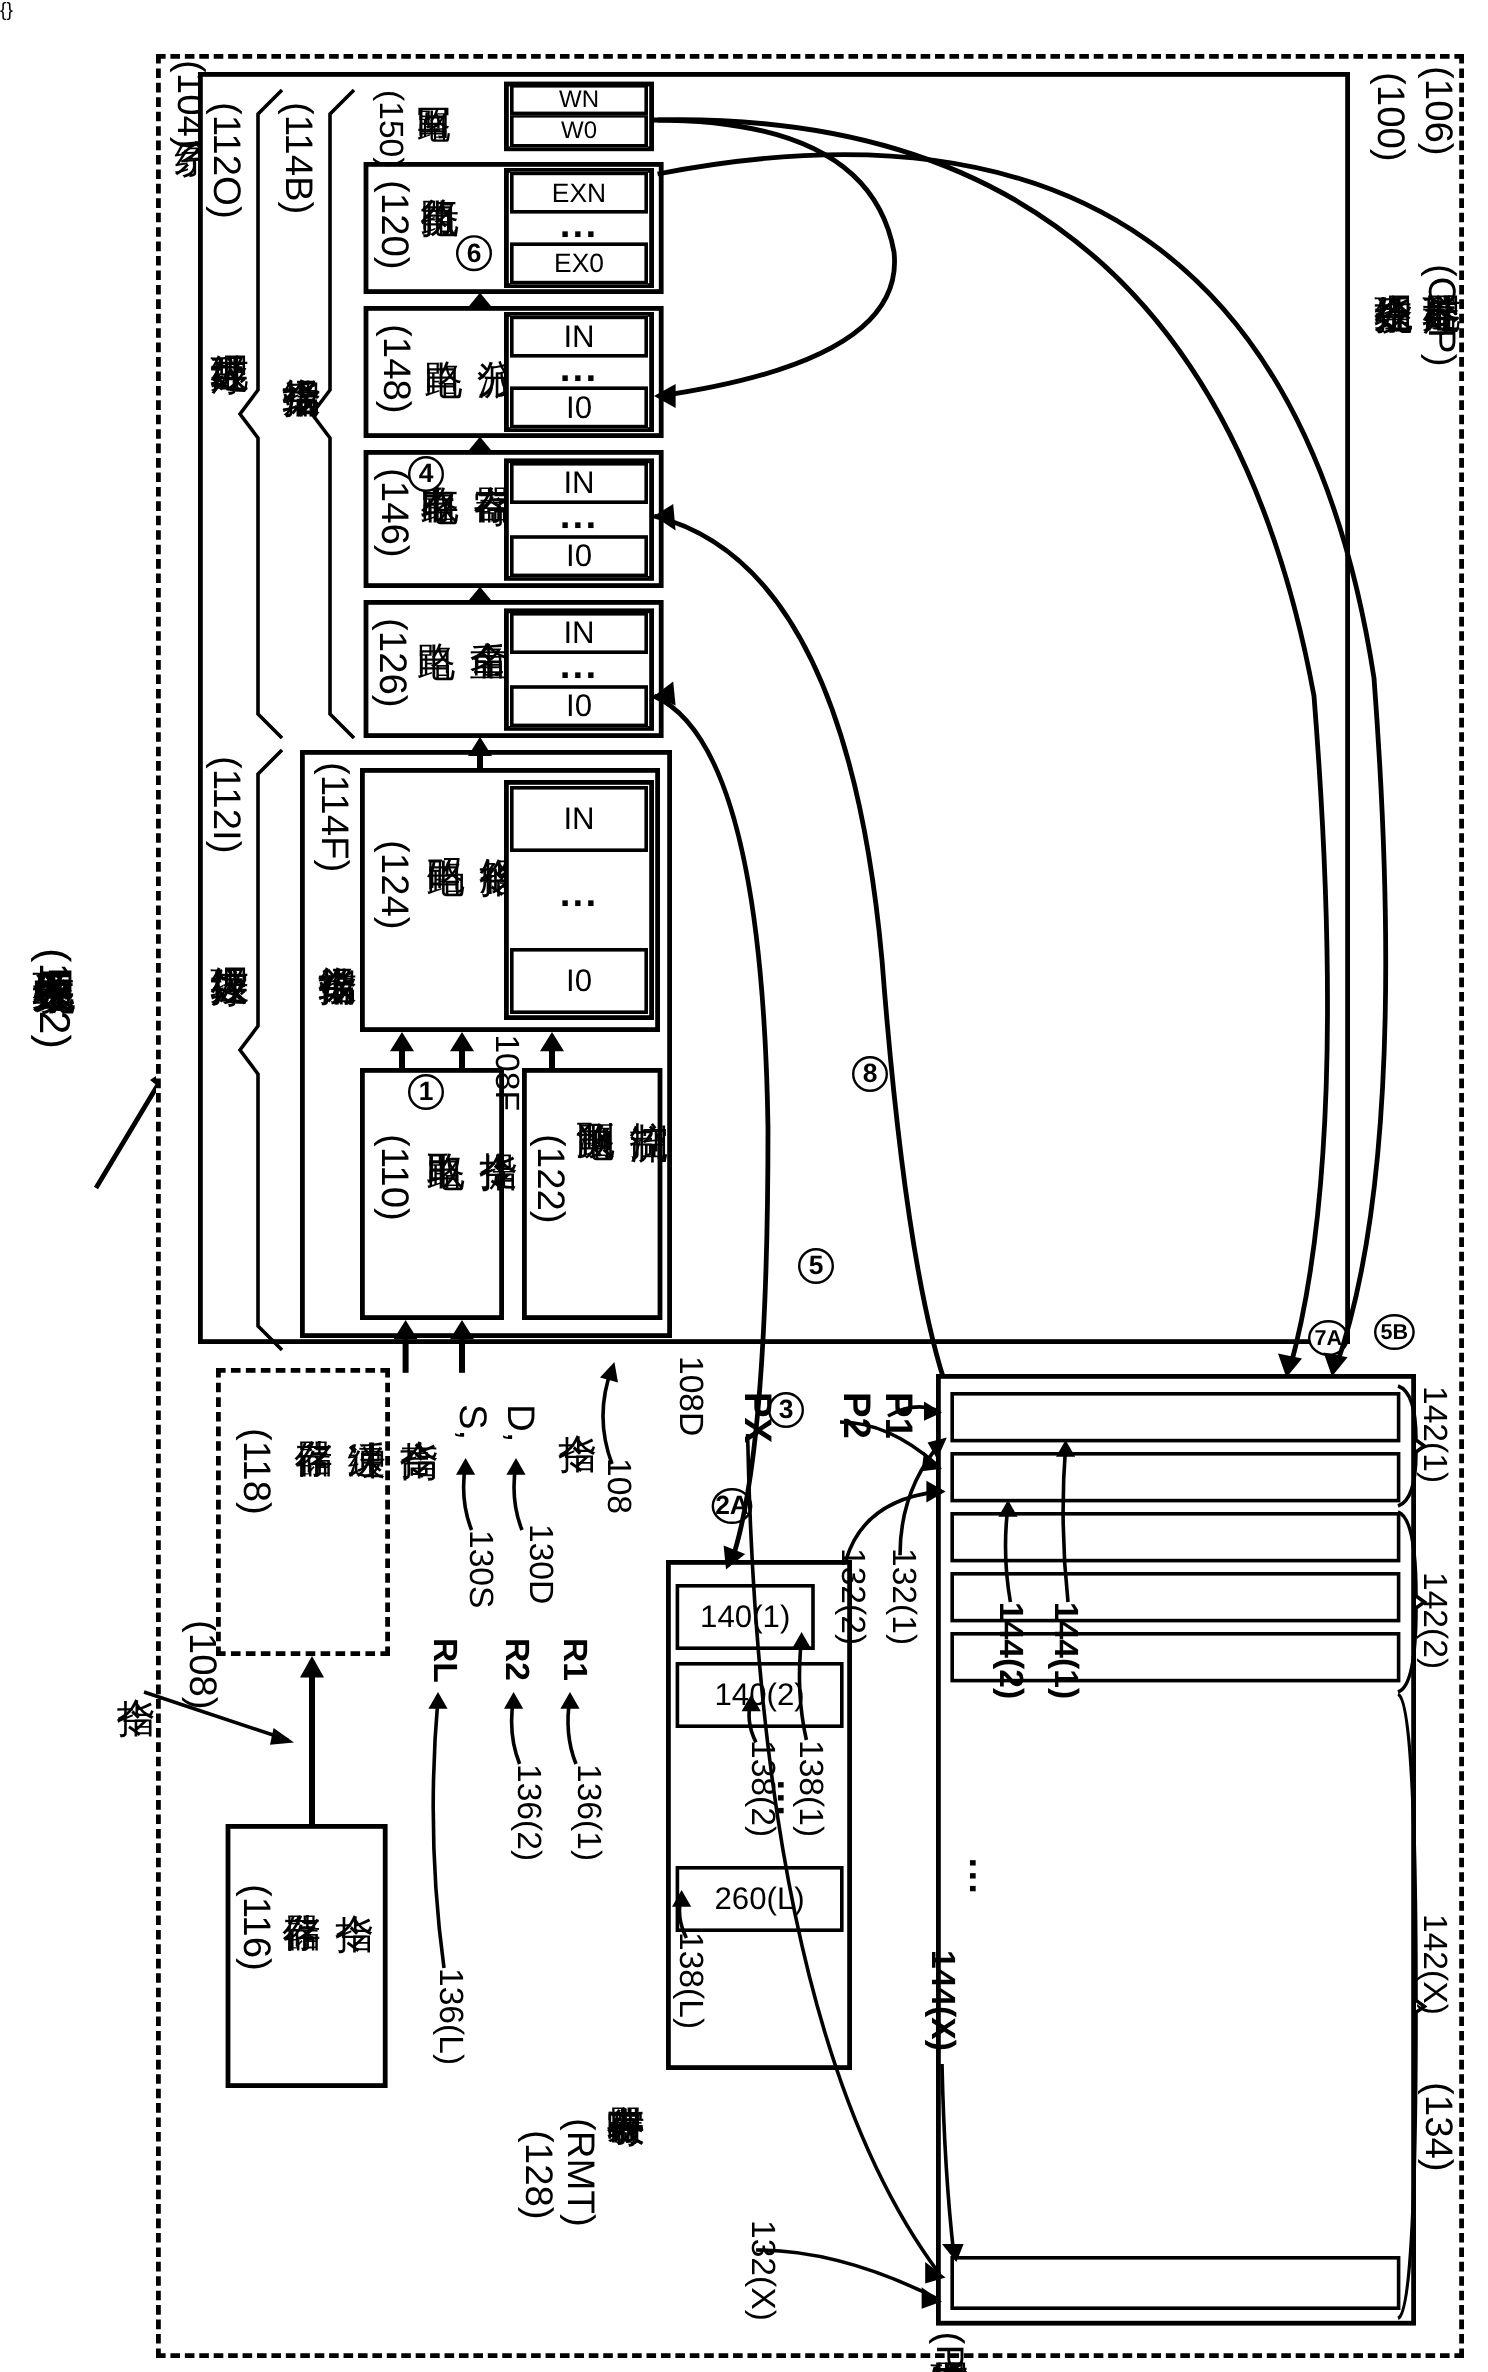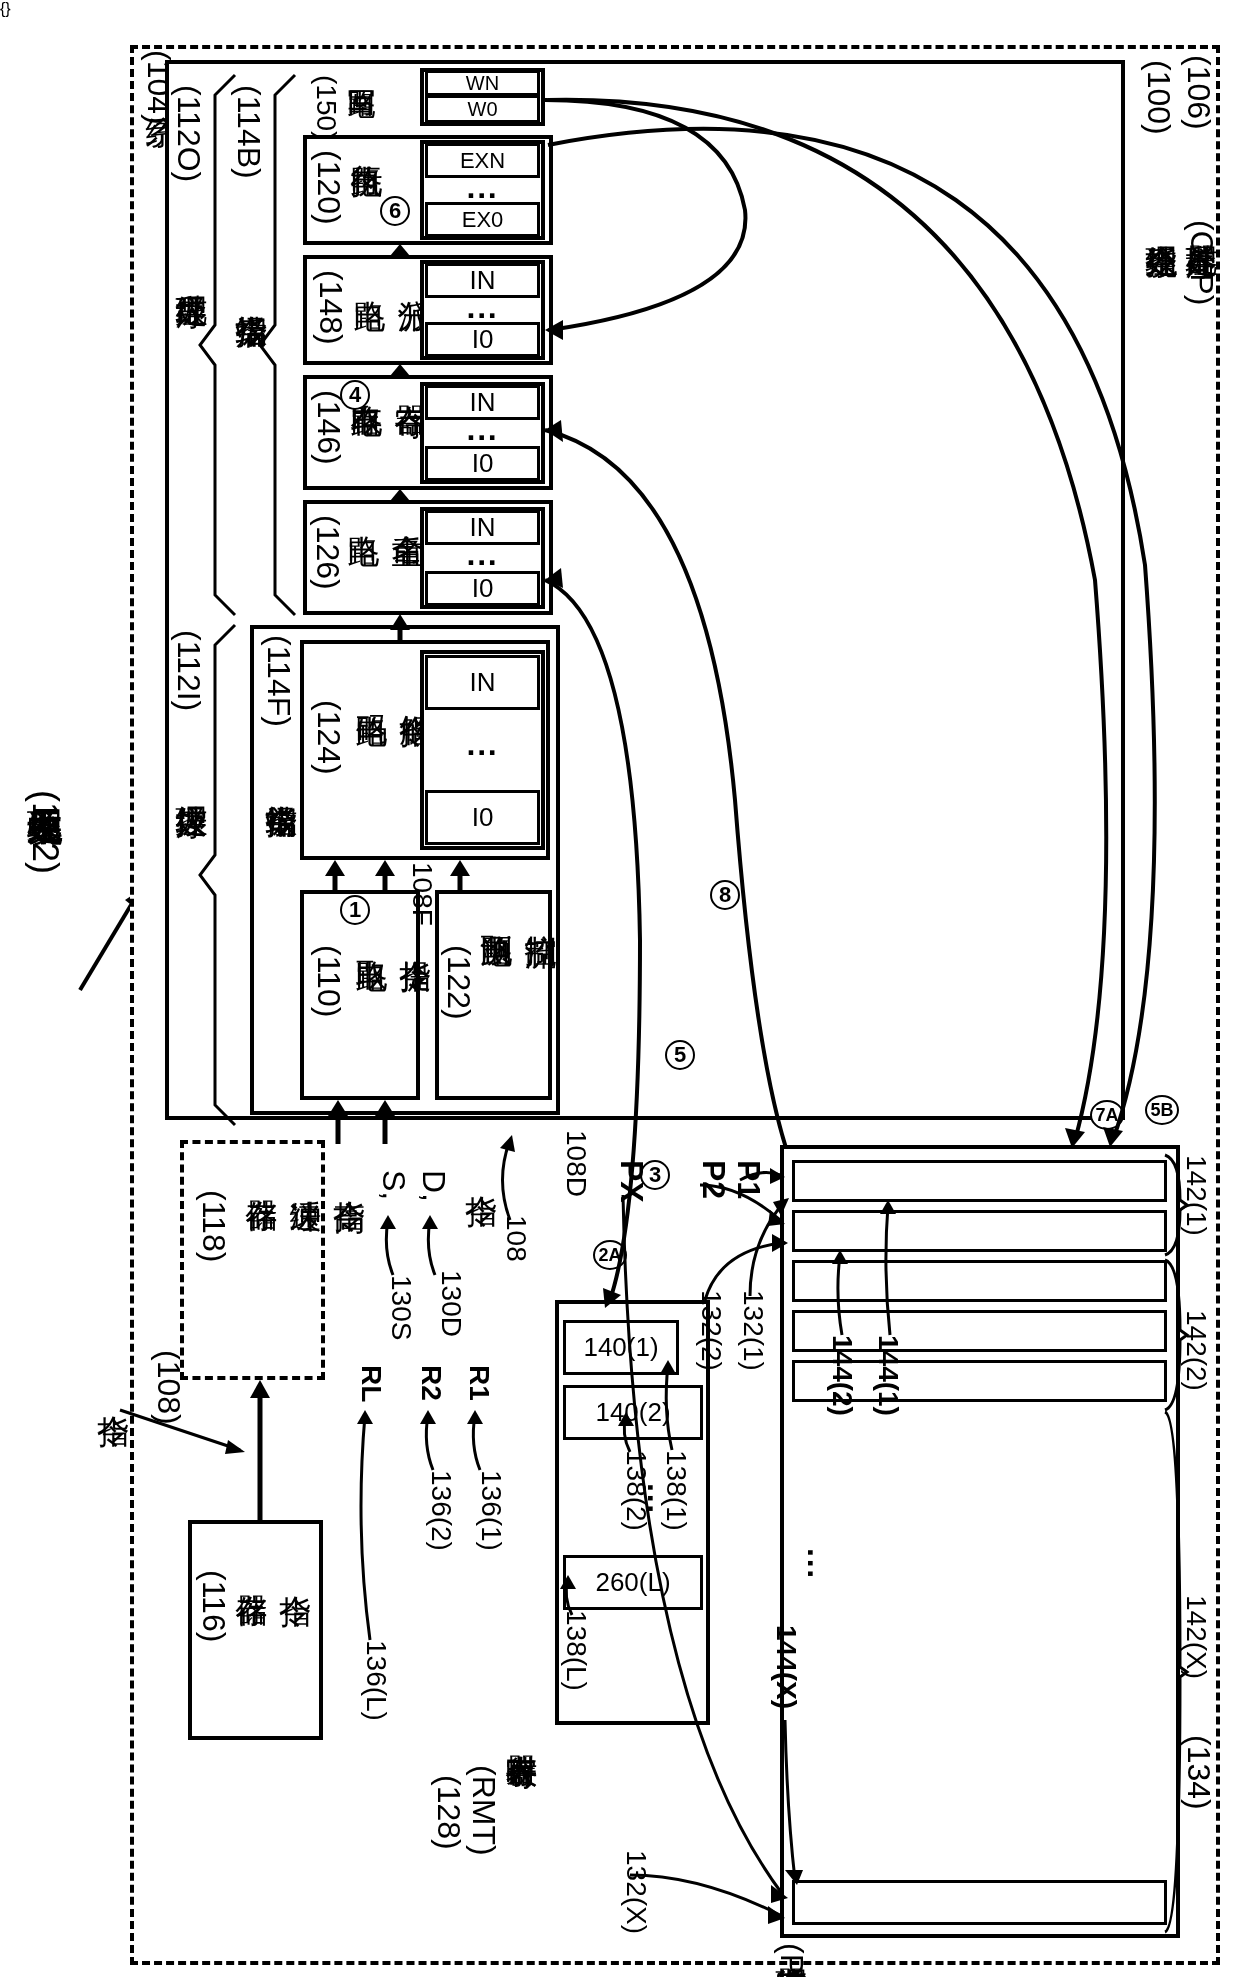--- a/index.html
+++ b/index.html
@@ -276,21 +276,21 @@
     <path d="M 12 40 Q 3 22 8 5" stroke="#000" stroke-width="3" fill="none"></path>
     <polygon points="8,0 0,14 16,14" fill="#000"></polygon>
   </svg>
 <svg class="curve" style="left:560px; top:1575px;" width="20" height="40">
     <path d="M 12 40 Q 3 22 8 5" stroke="#000" stroke-width="3" fill="none"></path>
     <polygon points="8,0 0,14 16,14" fill="#000"></polygon>
   </svg>
 
 
 <div class="abs v txt-sm" style="left:560px; top:1130px;">108D</div>
-<div class="abs circled" style="left:593px; top:1240px; width:34px; height:30px; border-radius:50%; font-size:18px;">2A</div>
+<div class="abs circled" style="left:593px; top:1240px; width:34px; height:30px; border-radius:50%; font-size:22px;">2A</div>
 <svg class="curve" style="left:545px; top:560px;" width="130" height="750">
   <path d="M 0 20 Q 90 60 95 380 Q 95 650 65 740" stroke="#000" stroke-width="4" fill="none"></path>
   <polygon points="60,748 58,728 76,735" fill="#000"></polygon>
   <polygon points="0,20 16,8 18,28" fill="#000"></polygon>
 </svg>
 
 
 <div class="abs circled" style="left:640px; top:1160px;">3</div>
 
 

